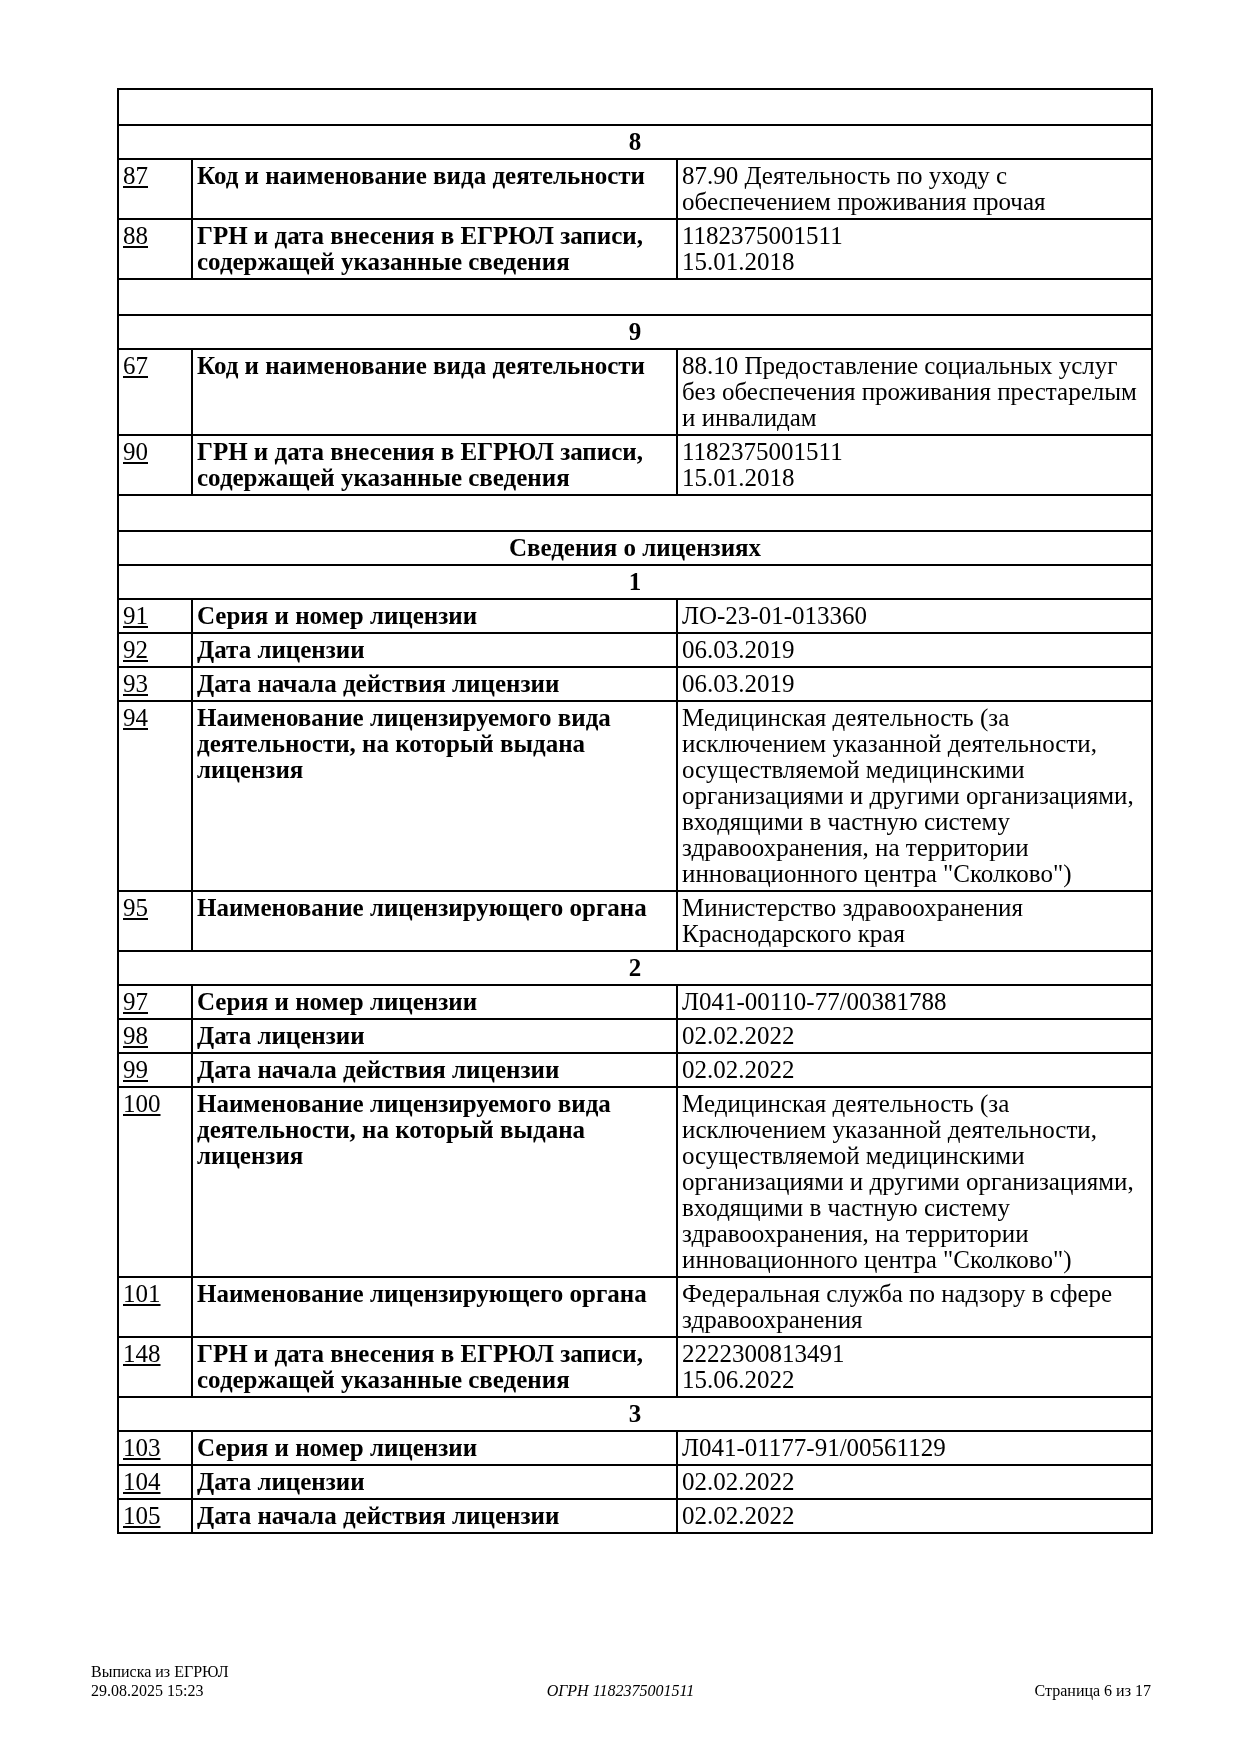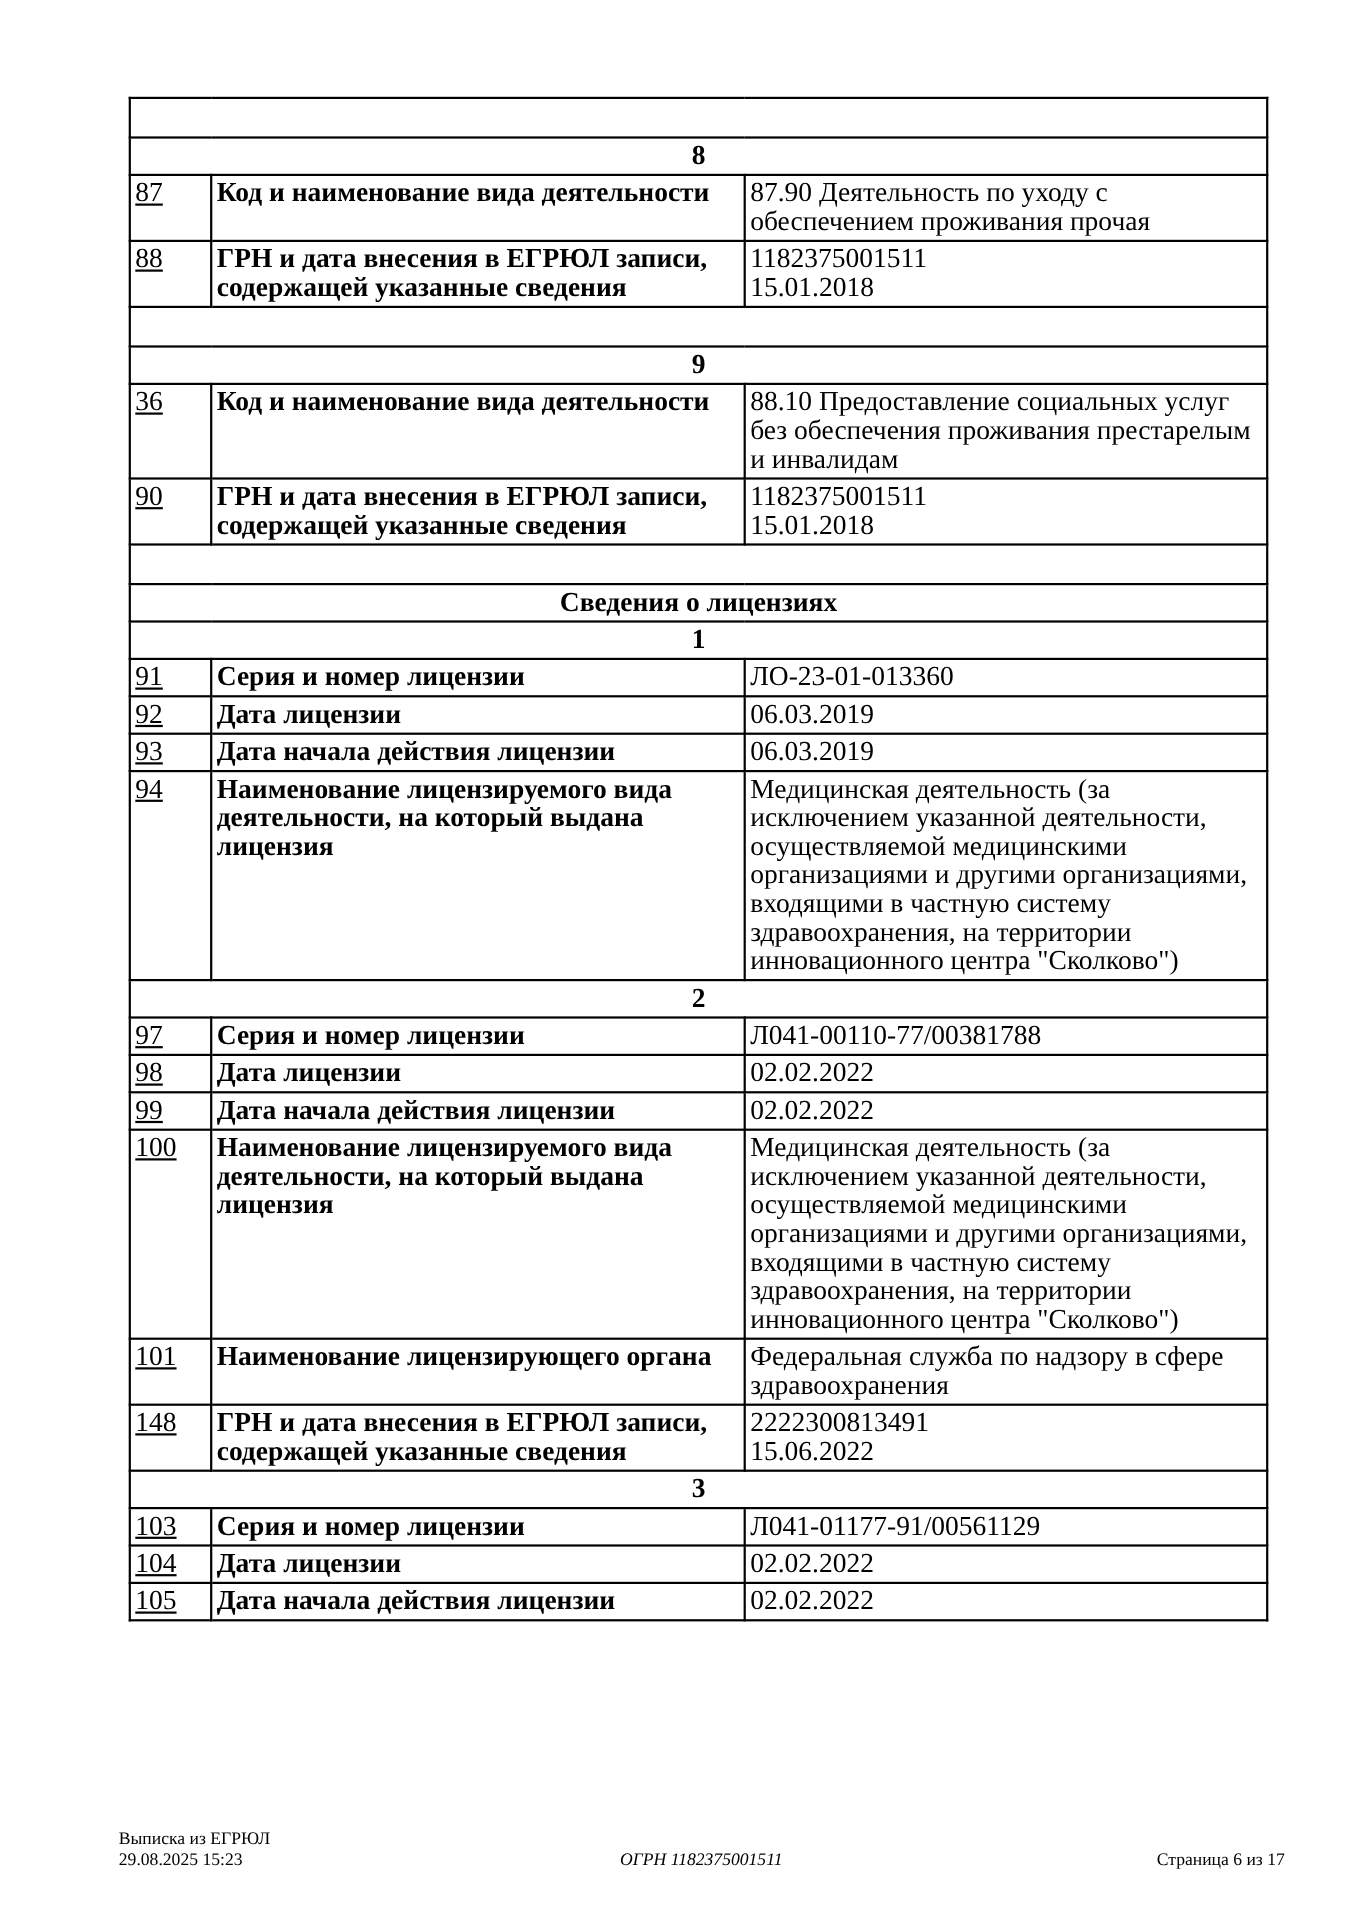--- a/index.html
+++ b/index.html
@@ -42,21 +42,21 @@
   td.label-cell { padding-left: 5px; font-weight: bold; }
   td.value-cell { padding-left: 4px; margin-left: 10px; }
   td.group-cell, td.section-cell {
     text-align: center;
     font-weight: bold;
     white-space: normal;
   }
   td.spacer-cell { height: 28px; }
   .footer {
     position: absolute;
-    left: 107px;
+    left: 90px;
     top: 1656px;
     width: 1061px;
     height: 44px;
     font-size: 16px;
     line-height: 19px;
   }
   .footer-left {
     position: absolute;
     left: 1px;
     bottom: 0;
@@ -107,21 +107,21 @@
           <td class="value-cell">1182375001511
 15.01.2018</td>
         </tr>
         <tr>
           <td class="spacer-cell" colspan="3"></td>
         </tr>
         <tr>
           <td class="group-cell" colspan="3">9</td>
         </tr>
         <tr>
-          <td class="num-cell">36</td>
+          <td class="num-cell">67</td>
           <td class="label-cell">Код и наименование вида деятельности</td>
           <td class="value-cell">88.10 Предоставление социальных услуг
 без обеспечения проживания престарелым
 и инвалидам</td>
         </tr>
         <tr>
           <td class="num-cell">90</td>
           <td class="label-cell">ГРН и дата внесения в ЕГРЮЛ записи,
 содержащей указанные сведения</td>
           <td class="value-cell">1182375001511
@@ -157,20 +157,26 @@
 деятельности, на который выдана лицензия</td>
           <td class="value-cell">Медицинская деятельность (за
 исключением указанной деятельности,
 осуществляемой медицинскими
 организациями и другими организациями,
 входящими в частную систему
 здравоохранения, на территории
 инновационного центра "Сколково")</td>
         </tr>
         <tr>
+          <td class="num-cell">95</td>
+          <td class="label-cell">Наименование лицензирующего органа</td>
+          <td class="value-cell">Министерство здравоохранения
+Краснодарского края</td>
+        </tr>
+        <tr>
           <td class="group-cell" colspan="3">2</td>
         </tr>
         <tr>
           <td class="num-cell">97</td>
           <td class="label-cell">Серия и номер лицензии</td>
           <td class="value-cell">Л041-00110-77/00381788</td>
         </tr>
         <tr>
           <td class="num-cell">98</td>
           <td class="label-cell">Дата лицензии</td>

